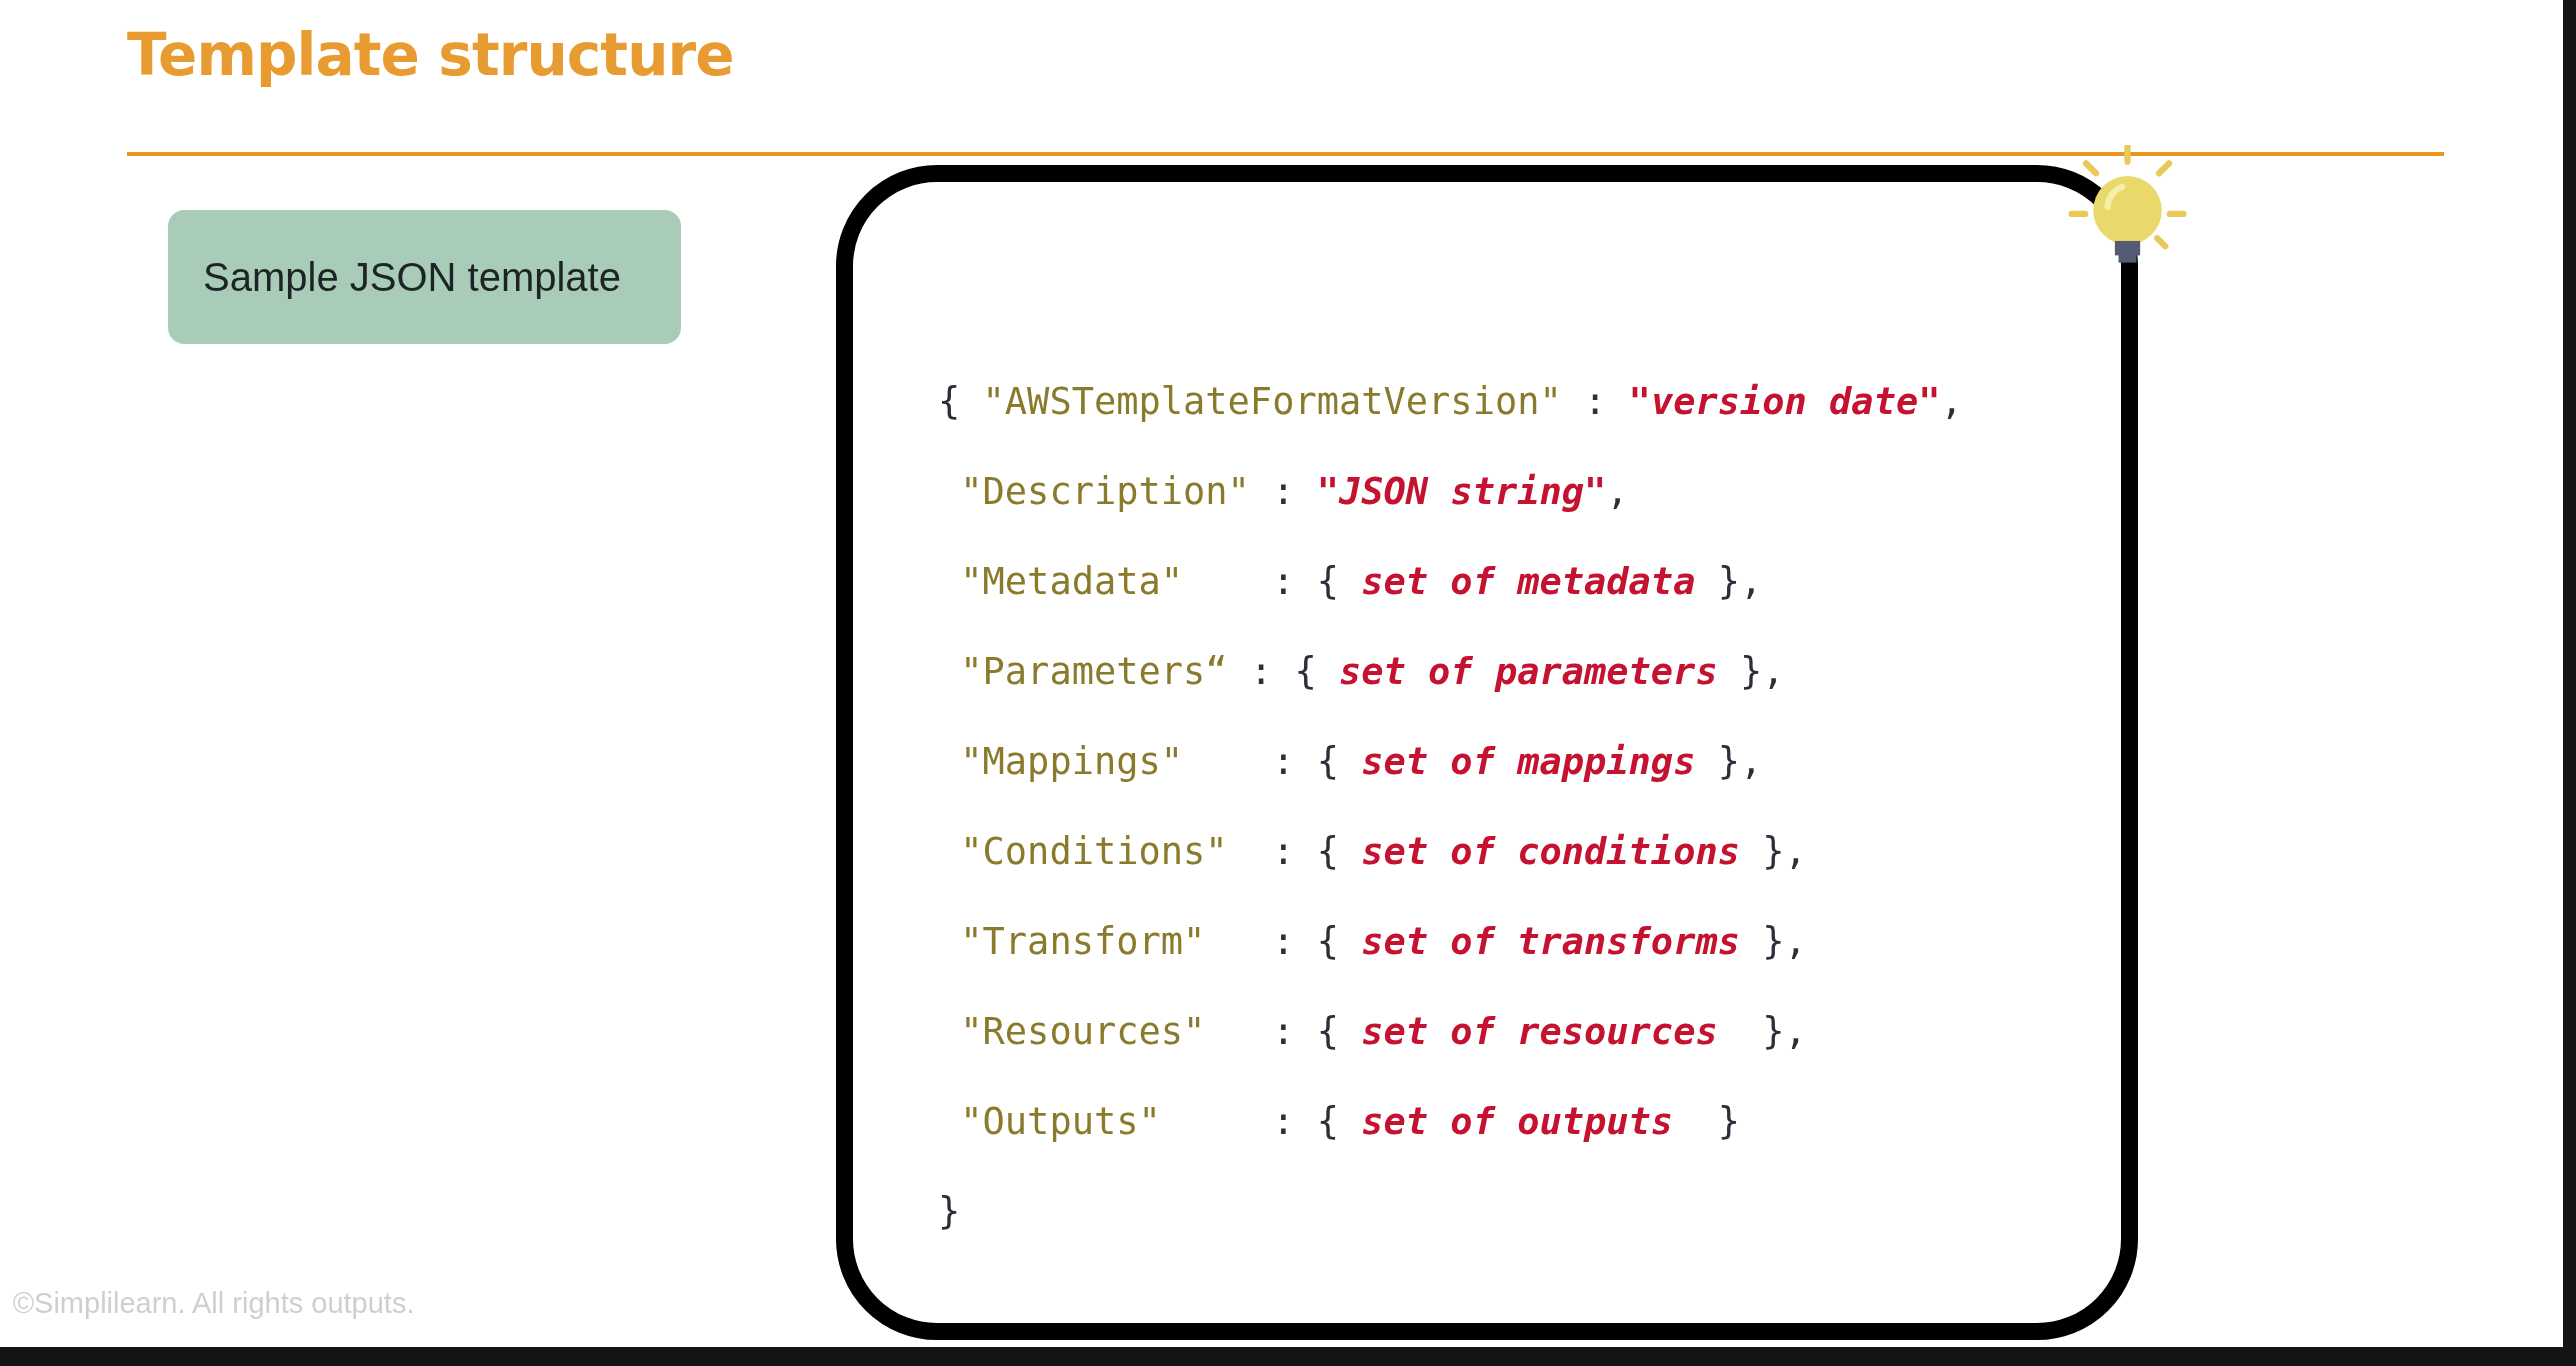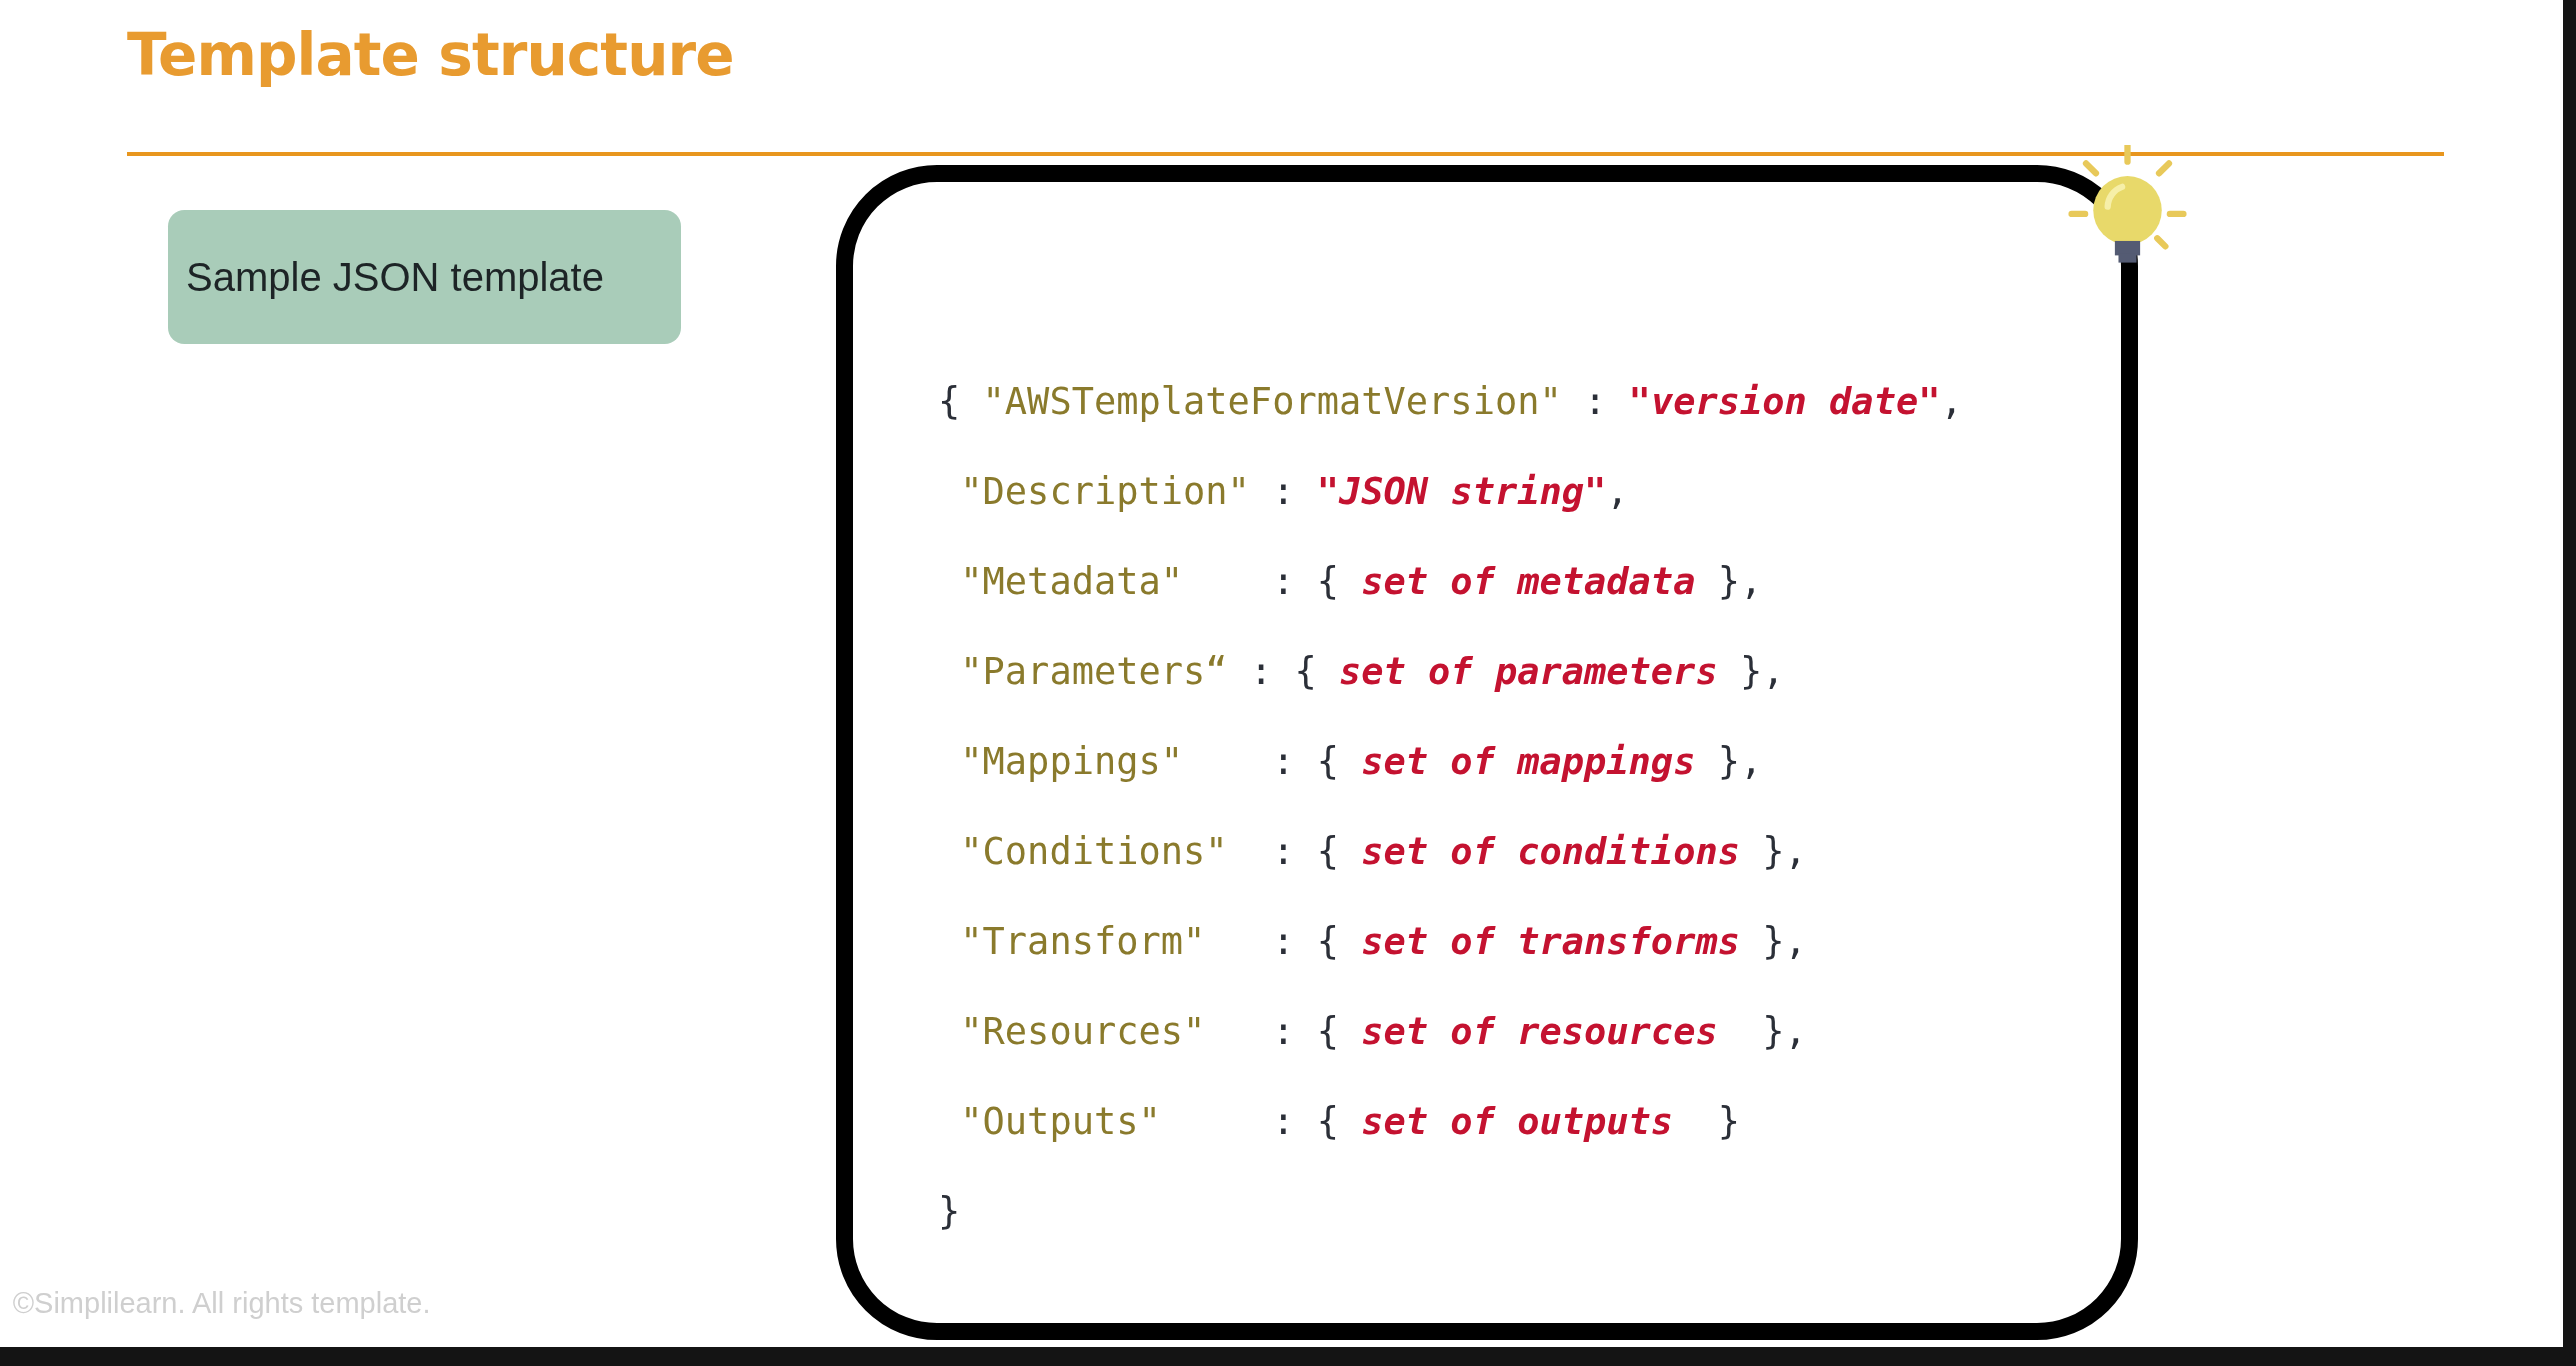--- a/index.html
+++ b/index.html
@@ -45,21 +45,21 @@
     position: absolute;
     left: 168px;
     top: 210px;
     width: 513px;
     height: 134px;
     background: #A9CCB9;
     border-radius: 16.3px;
     display: flex;
     align-items: center;
     box-sizing: border-box;
-    padding-left: 18px;
+    padding-left: 35px;
   }
   .chip-text {
     font-family: "Liberation Sans", sans-serif;
     font-size: 40px;
     color: #1d2426;
     line-height: 1.1;
     white-space: nowrap;
   }
 
   
@@ -172,19 +172,19 @@
         <line x1="108" y1="112" x2="99" y2="103"></line>
       </g>
       <circle cx="66" cy="72" r="38" fill="#E8D96A"></circle>
       <path d="M44 68 a24 24 0 0 1 16 -22" stroke="#F6EFA8" stroke-width="7" fill="none" stroke-linecap="round"></path>
       <rect x="52" y="106" width="28" height="16" fill="#545B73"></rect>
       <rect x="56" y="120" width="20" height="10" fill="#545B73"></rect>
     </svg>
   </div>
 
 
-  <div class="copyright">©Simplilearn. All rights template.</div>
+  <div class="copyright">©Simplilearn. All rights outputs.</div>
 
   <div class="band-bottom"></div>
   <div class="band-right"></div>
 
 </div>
 
 
 </body></html>

